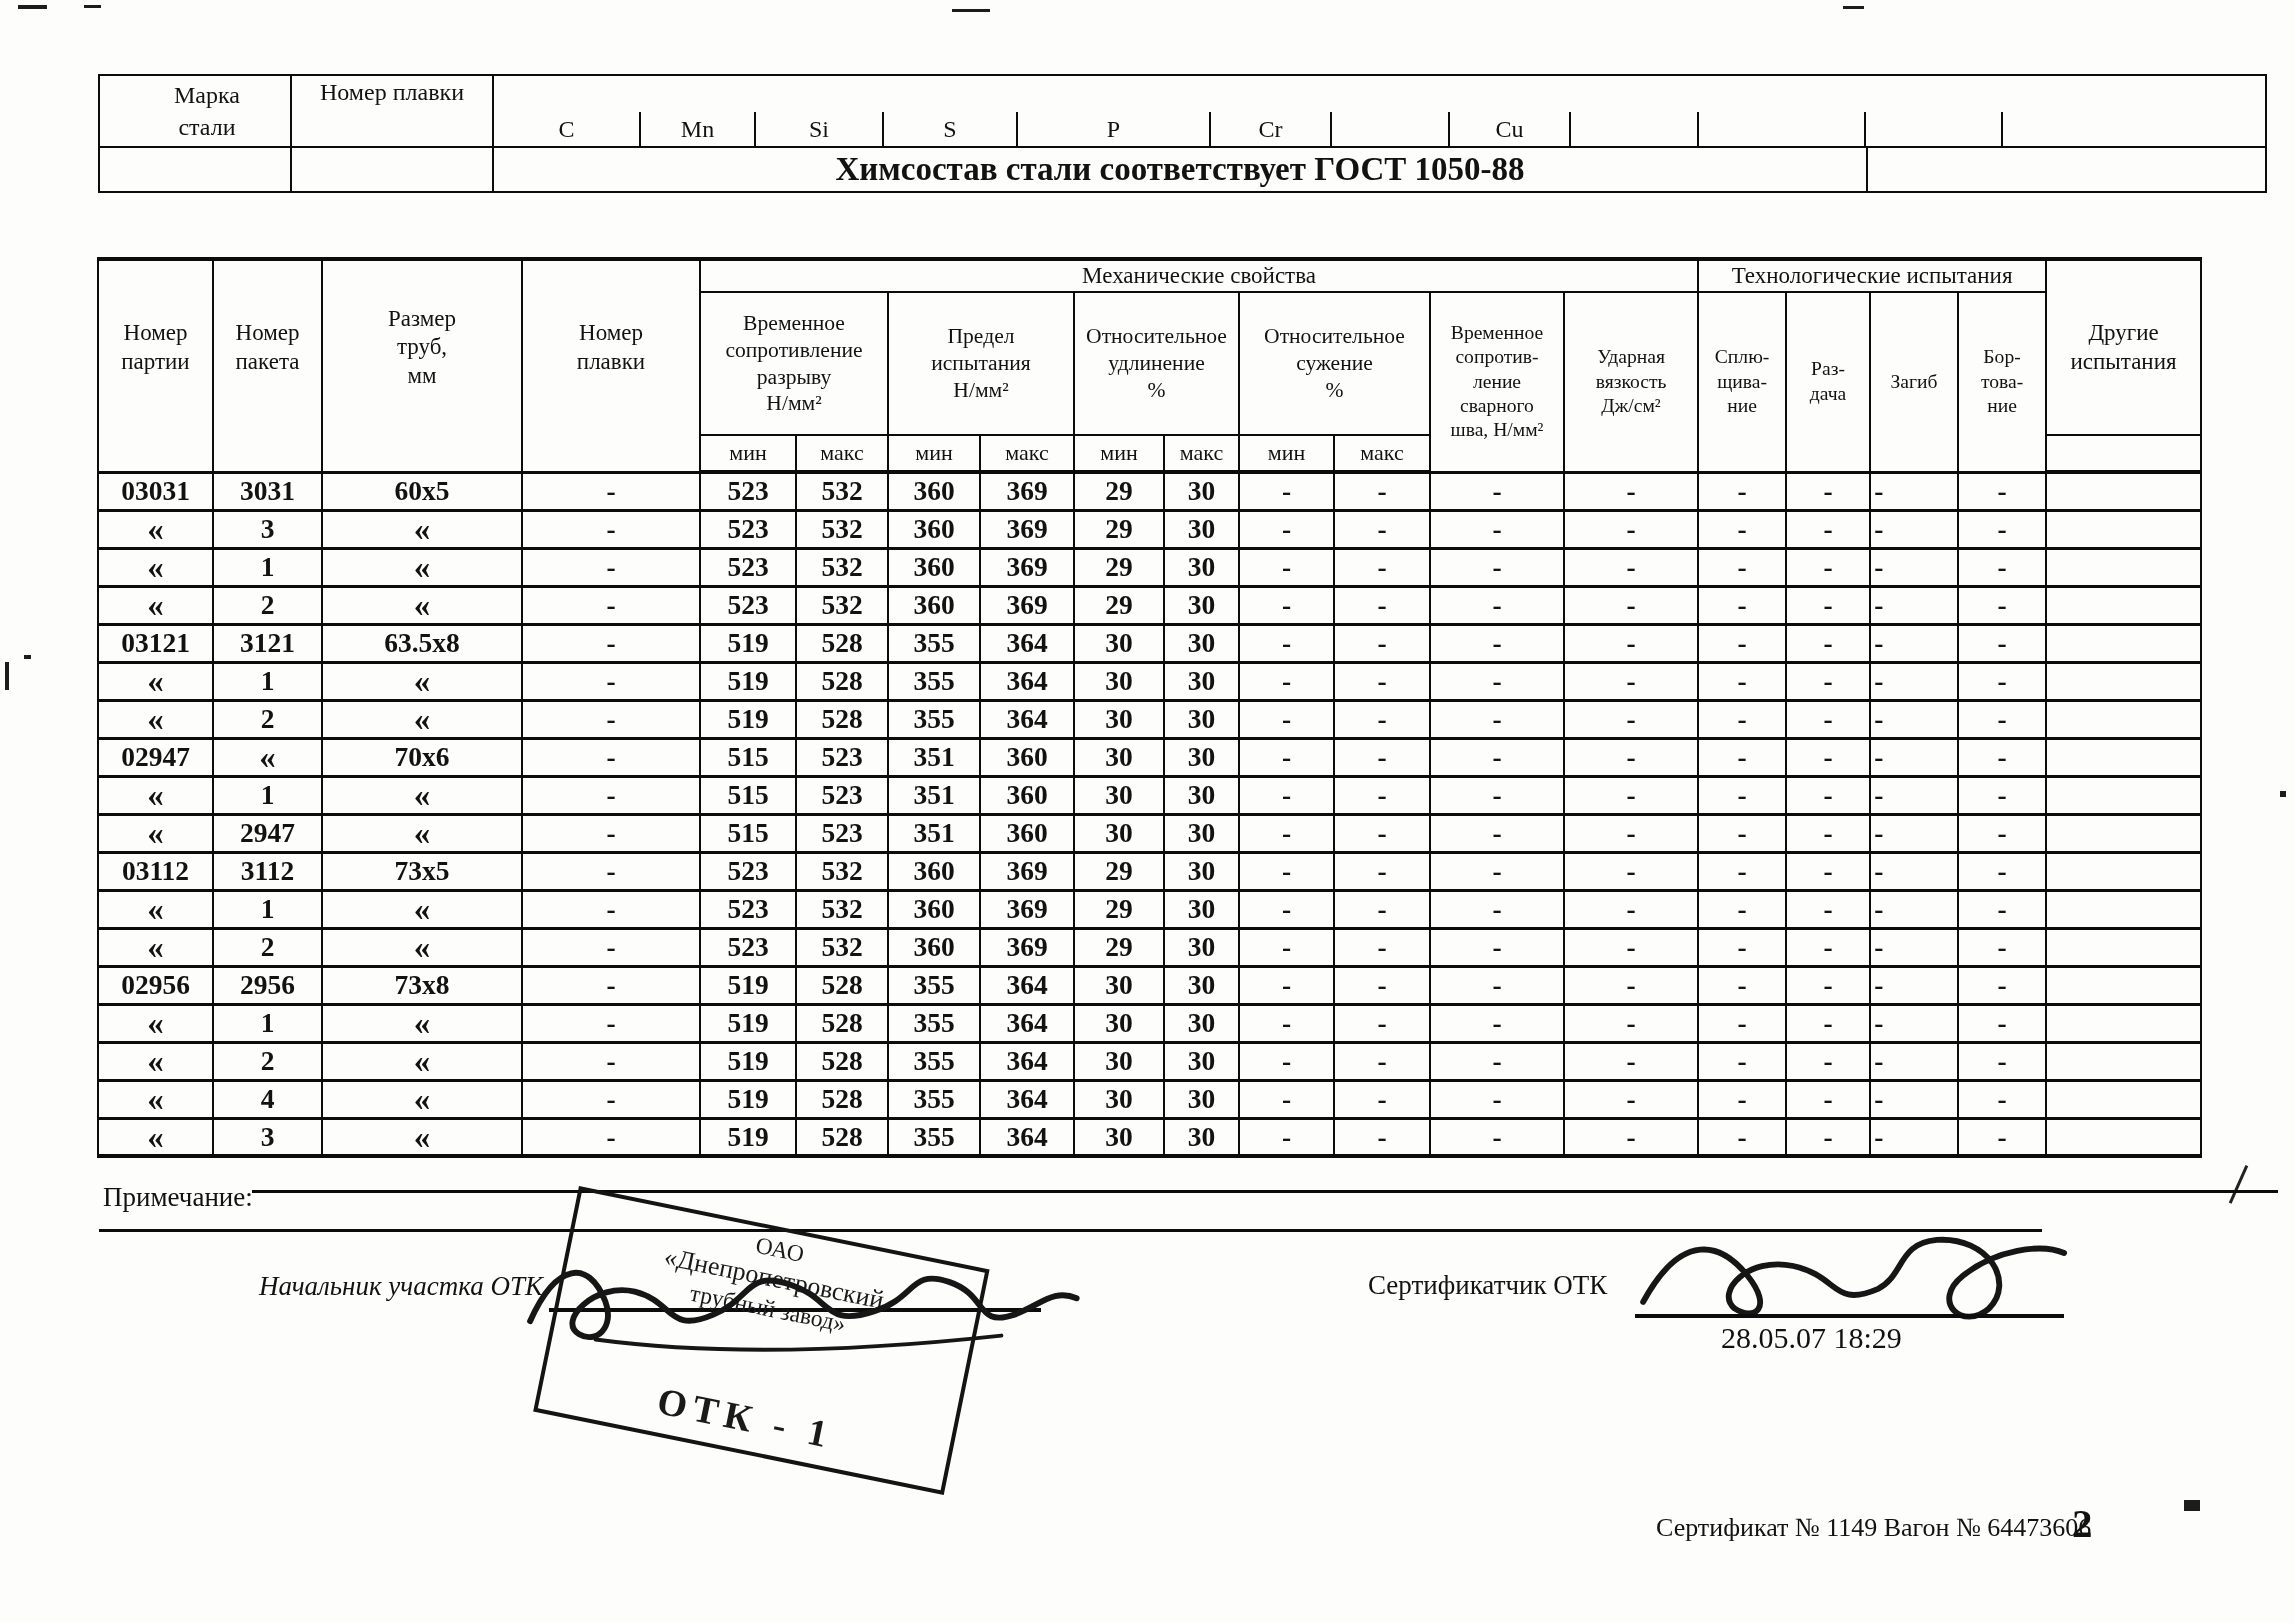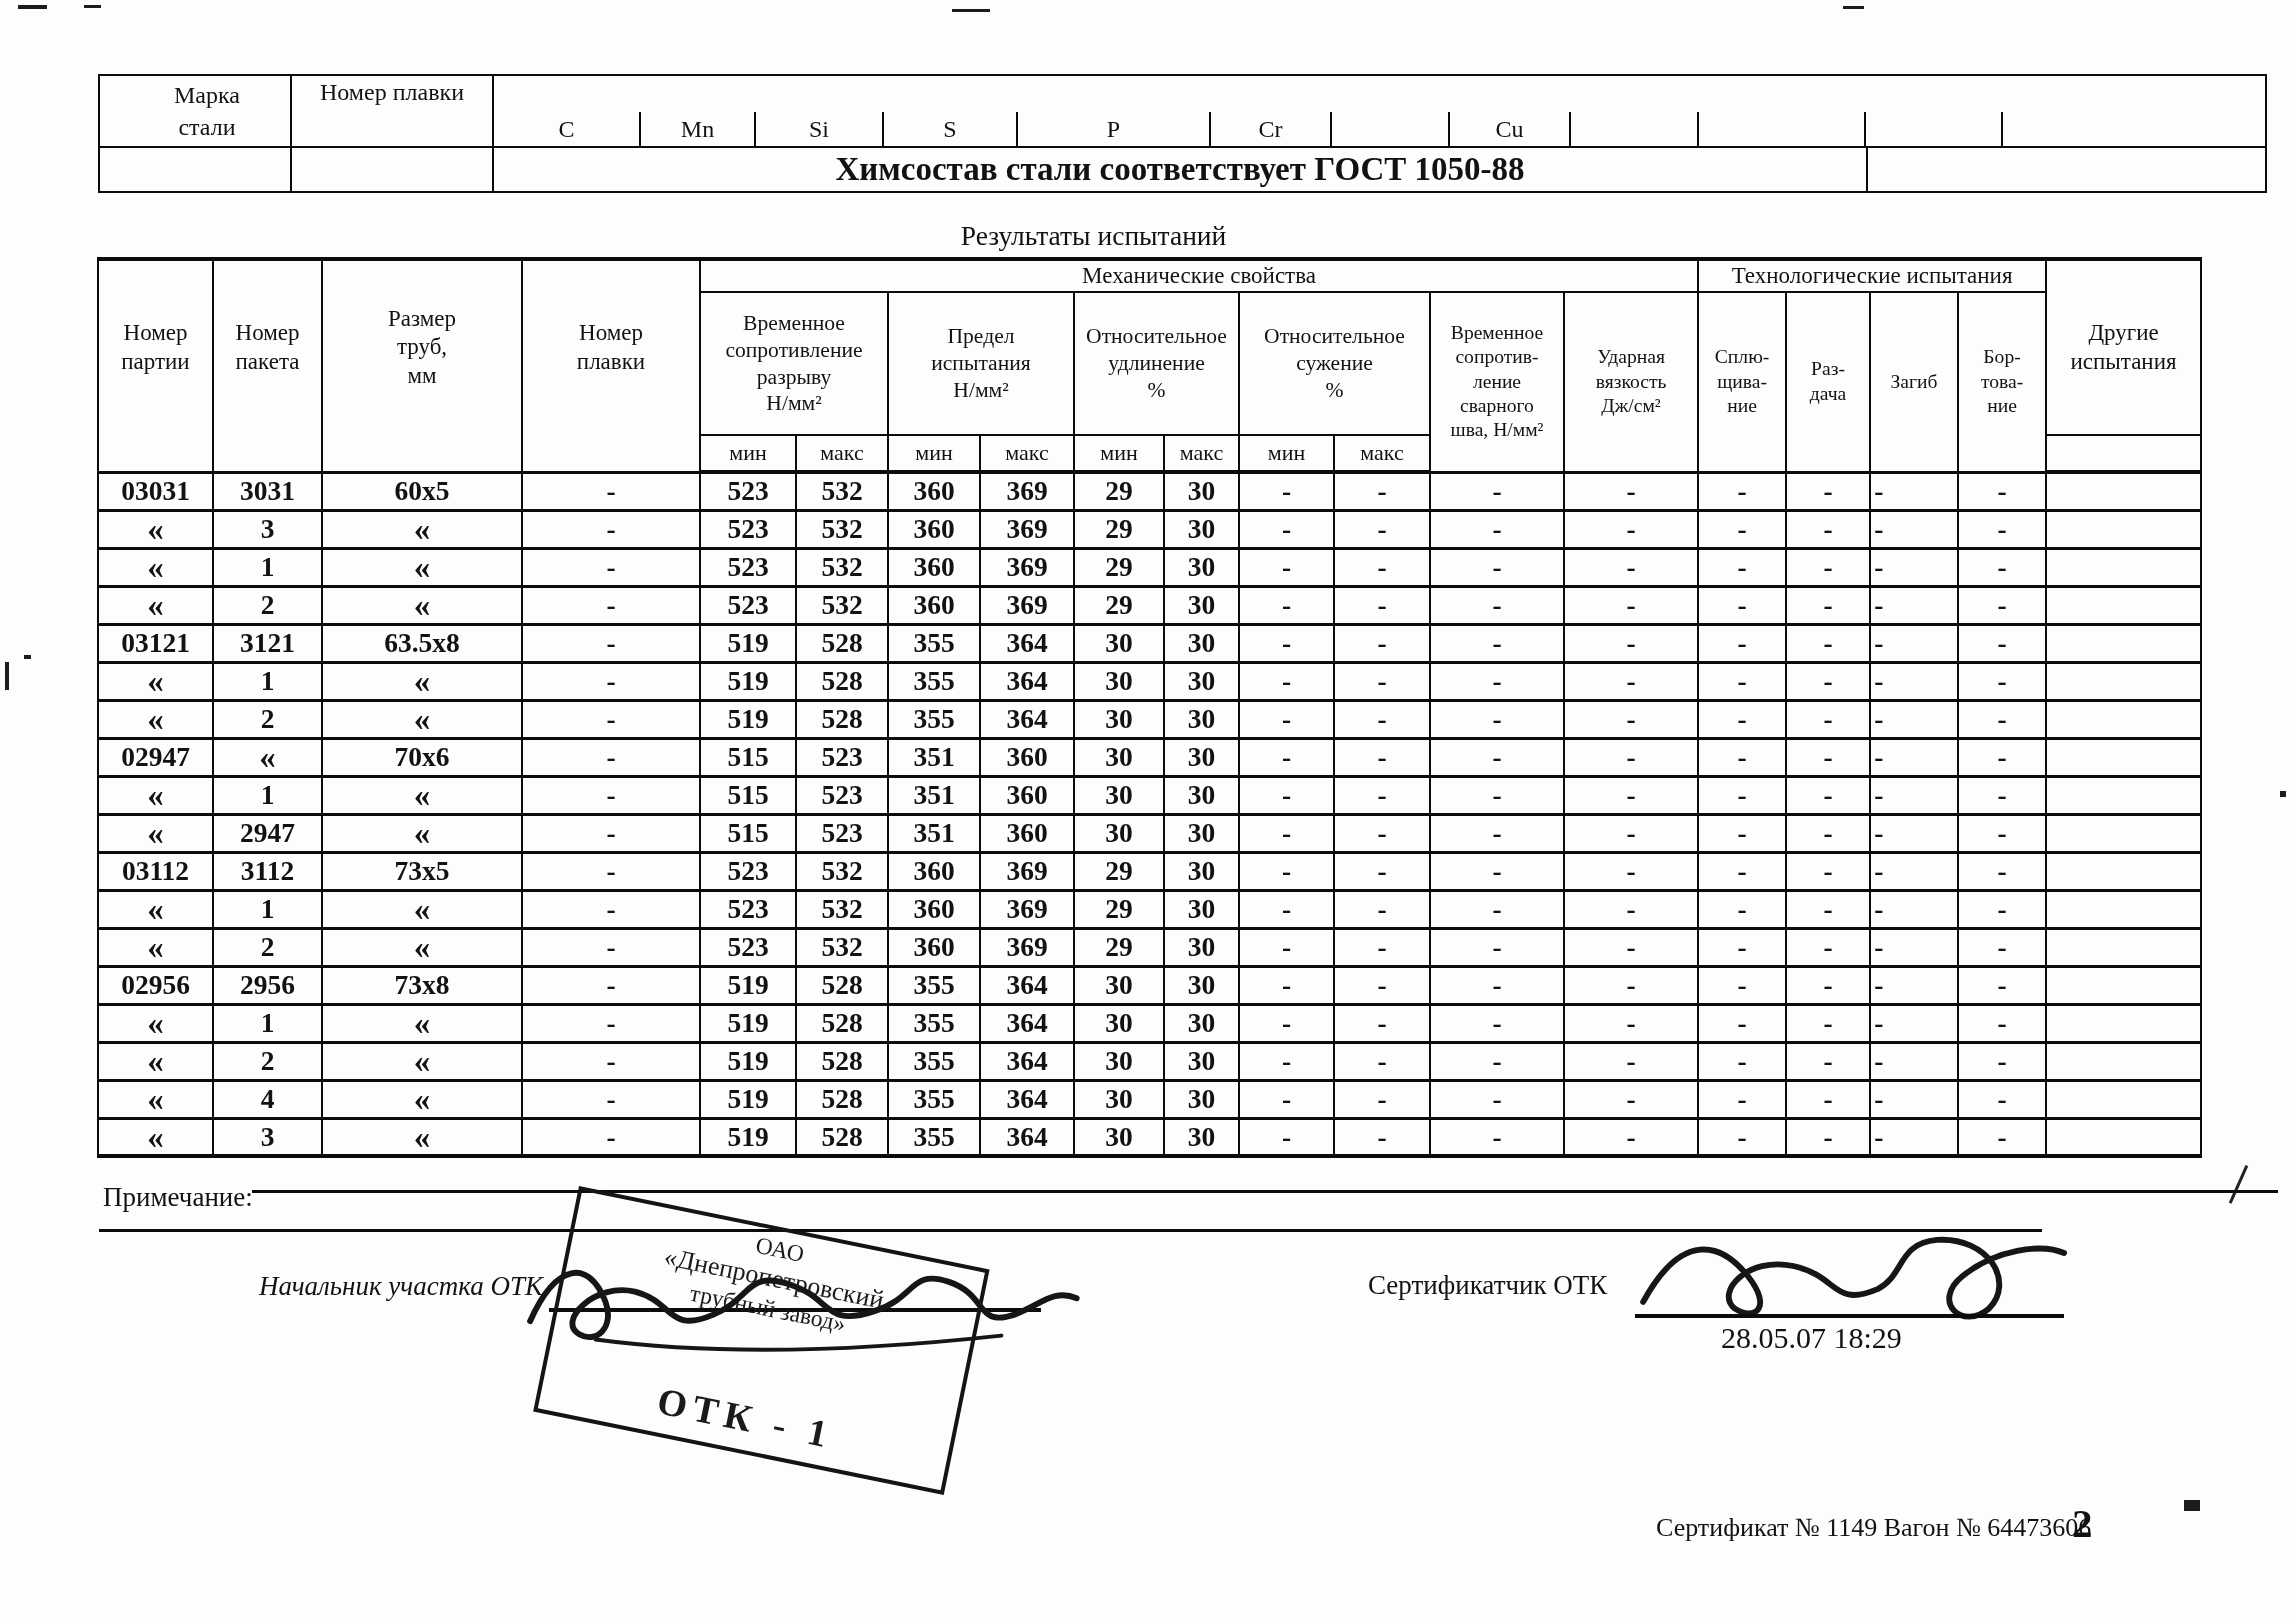--- a/index.html
+++ b/index.html
@@ -91,21 +91,20 @@
     <div class="c-el" style="grid-column:11"></div>
     <div class="c-el" style="grid-column:12"></div>
     <div class="c-el" style="grid-column:13"></div>
     <div class="c-el last" style="grid-column:14"></div>
     <div class="c-b" style="grid-column:1"></div>
     <div class="c-b" style="grid-column:2"></div>
     <div class="c-conf">Химсостав стали соответствует ГОСТ 1050-88</div>
     <div class="c-tail"></div>
   </div>
 
-  <div class="res-title">Результаты испытаний</div>
 
   <table class="results">
     <colgroup>
       <col style="width:115px">
         <col style="width:109px">
         <col style="width:200px">
         <col style="width:178px">
       <col style="width:96px">
         <col style="width:92px">
         <col style="width:92px">

